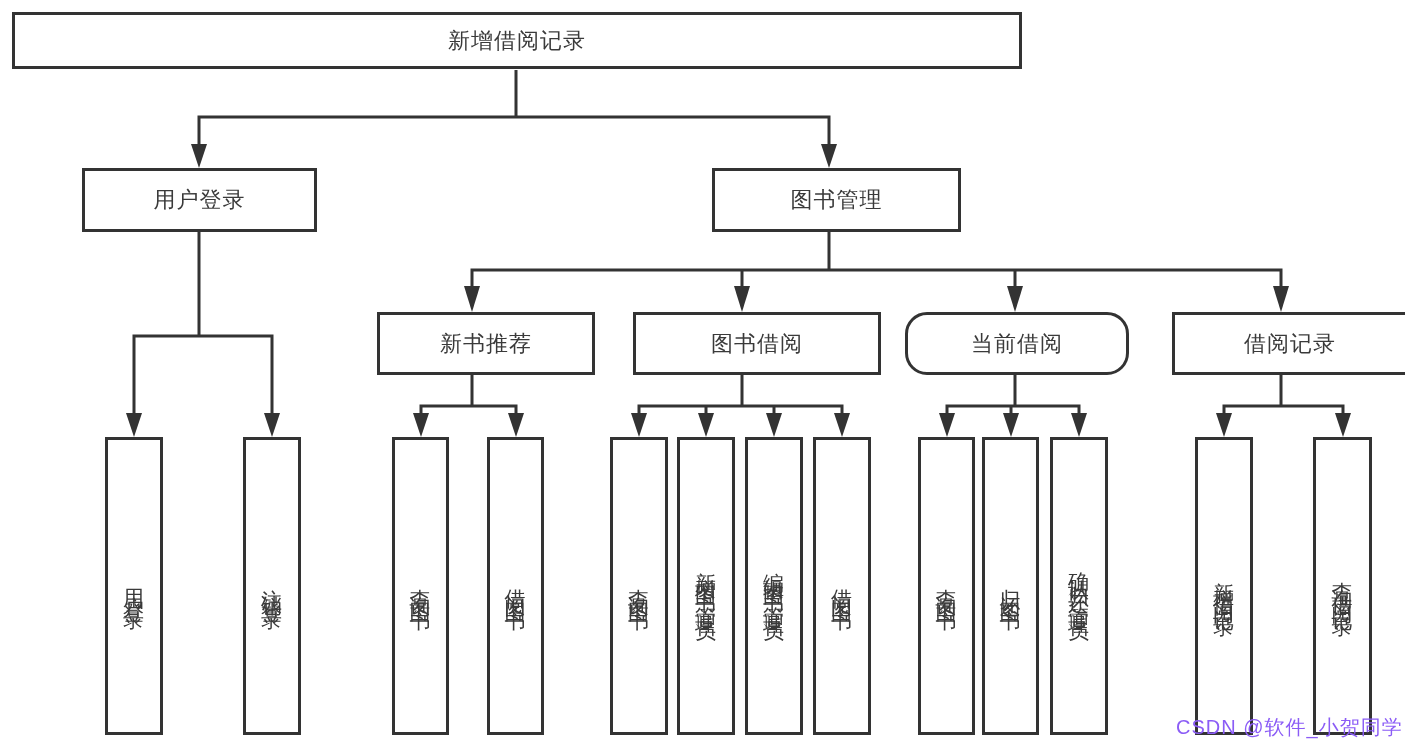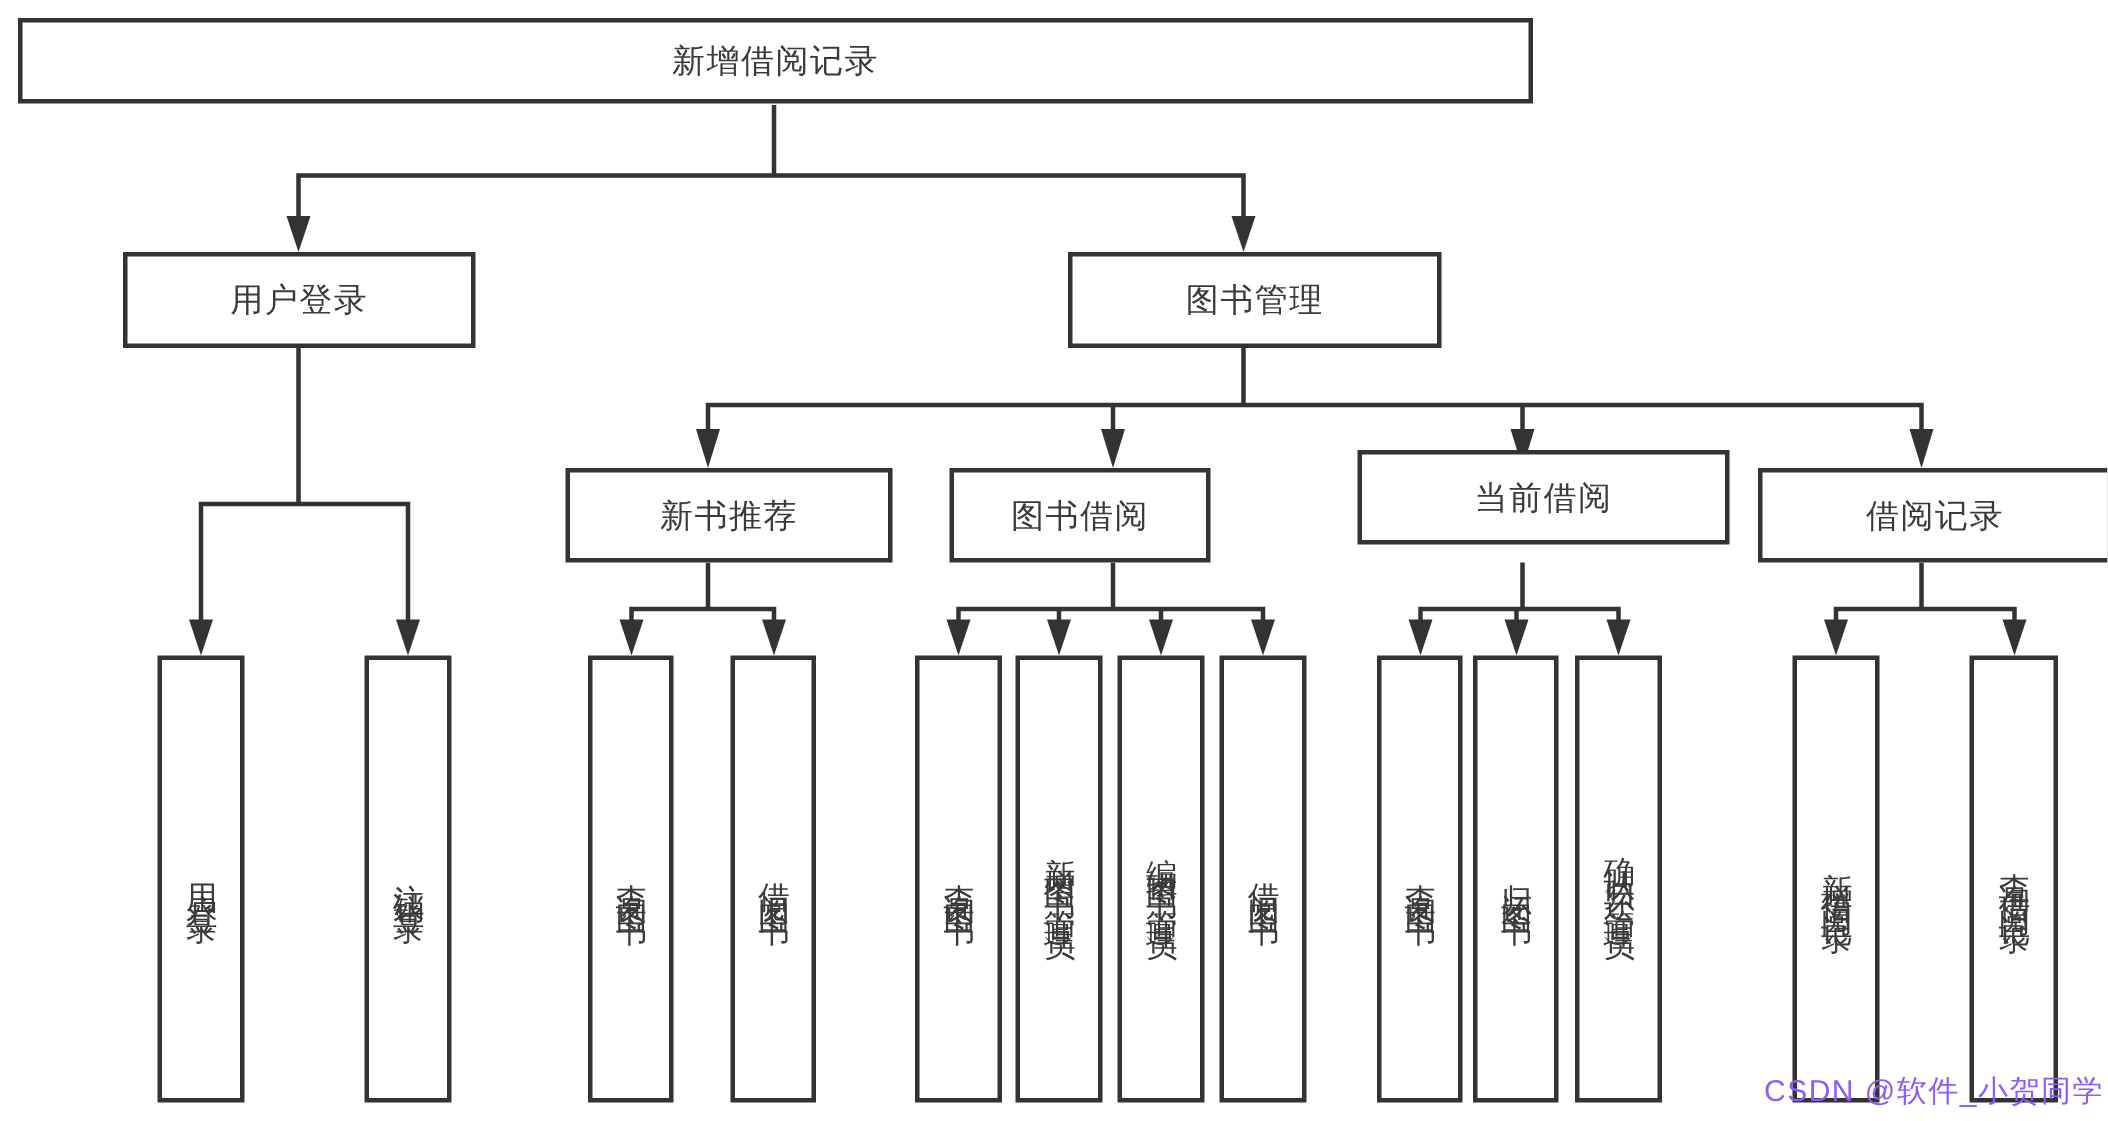--- a/index.html
+++ b/index.html
@@ -104,22 +104,22 @@
     <polygon points="1216,413 1232,413 1224,437"></polygon>
     <polygon points="1335,413 1351,413 1343,437"></polygon>
   </svg>
 
   <div class="box hbox root-box" style="left:12px; top:12px; width:1010px; height:57px;">新增借阅记录</div>
 
   <div class="box hbox" style="left:82px; top:168px; width:235px; height:64px;">用户登录</div>
   <div class="box hbox" style="left:712px; top:168px; width:249px; height:64px;">图书管理</div>
 
   <div class="box hbox" style="left:377px; top:312px; width:218px; height:63px;">新书推荐</div>
-  <div class="box hbox" style="left:633px; top:312px; width:174px; height:63px;">图书借阅</div>
-  <div class="box hbox" style="left:905px; top:300px; width:248px; height:63px;">当前借阅</div>
+  <div class="box hbox" style="left:633px; top:312px; width:248px; height:63px;">图书借阅</div>
+  <div class="box hbox" style="left:905px; top:312px; width:224px; height:63px;border-radius:22px;">当前借阅</div>
   <div class="box hbox" style="left:1172px; top:312px; width:236px; height:63px;">借阅记录</div>
 
   <div class="box vbox" style="left:105px; top:437px; width:58px; height:298px;">用户登录</div>
   <div class="box vbox" style="left:243px; top:437px; width:58px; height:298px;">注销登录</div>
 
   <div class="box vbox" style="left:392px; top:437px; width:57px; height:298px;">查询图书</div>
   <div class="box vbox" style="left:487px; top:437px; width:57px; height:298px;">借阅图书</div>
 
   <div class="box vbox" style="left:610px; top:437px; width:58px; height:298px;">查询图书</div>
   <div class="box vbox" style="left:677px; top:437px; width:58px; height:298px;">新增图书（管理员）</div>

